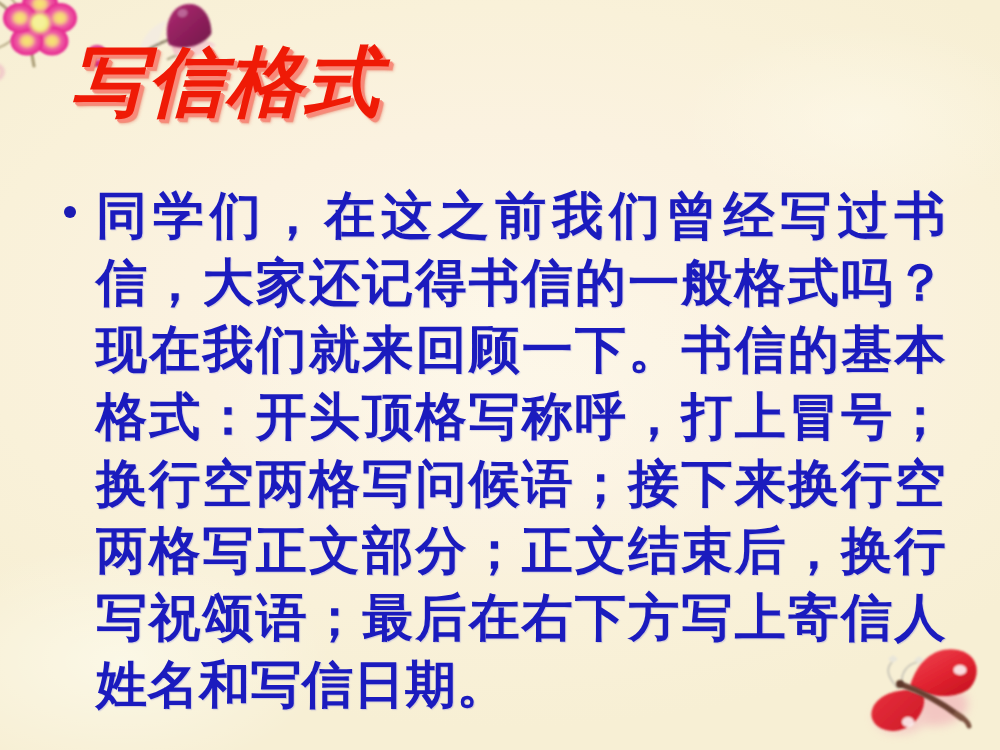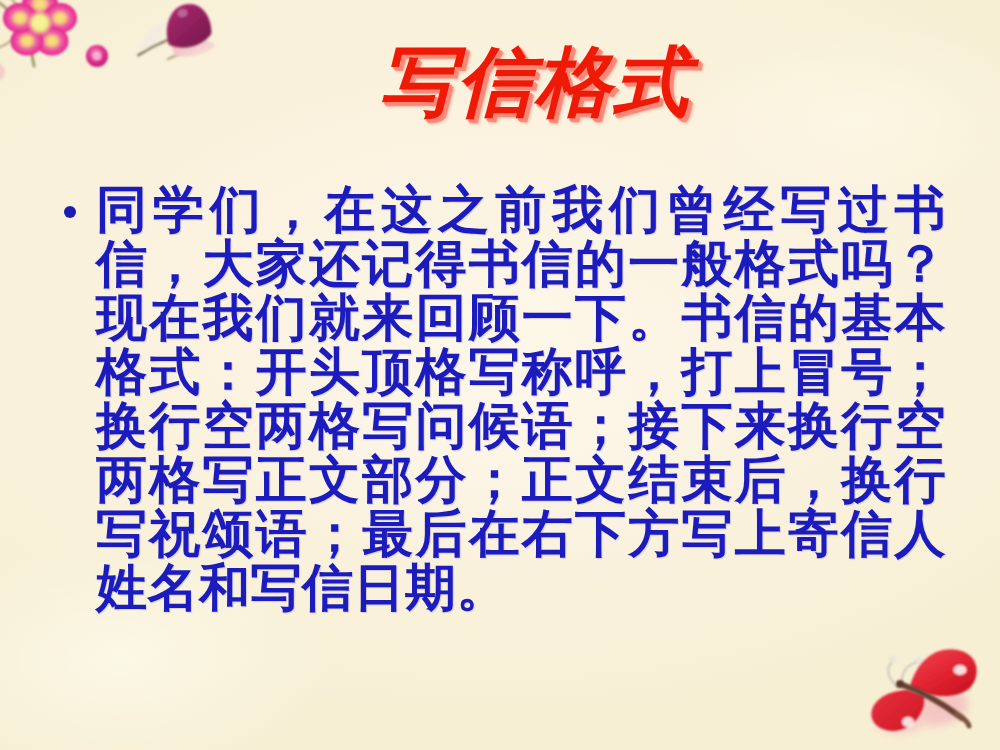--- a/index.html
+++ b/index.html
@@ -33,21 +33,20 @@
       radial-gradient(ellipse 26% 18% at 86% 16%, rgba(255,252,240,0.45), rgba(255,252,240,0) 70%),
       radial-gradient(ellipse 40% 30% at 50% 55%, rgba(255,253,246,0.30), rgba(255,253,246,0) 75%);
   }
 
   
   #title {
     position: absolute;
     left: 0;
     right: 0;
     top: 40px;
-    text-align: center;
     z-index: 5;
     margin-left: 36px;
   }
   #title .txt {
     display: inline-block;
     font-family: "DejaVu Sans", "Liberation Sans", sans-serif;
     font-size: 76px;
     font-weight: 700;
     font-style: italic;
     color: #ef1a06;
@@ -80,21 +79,21 @@
     width: 12px;
     height: 12px;
     border-radius: 50%;
     background: #1b1bb4;
     margin-left: 8px;
   }
   #paragraph {
     flex: 1 1 auto;
     font-family: "DejaVu Serif", "Liberation Serif", serif;
     font-size: 51px;
-    line-height: 54px;
+    line-height: 67px;
     font-weight: 700;
     color: #1b1bbe;
     text-align: justify;
     text-justify: inter-character;
     letter-spacing: 0.5px;
     text-shadow: 1px 1px 1px rgba(120,120,220,0.30);
     word-break: break-all;
   }
 
   

